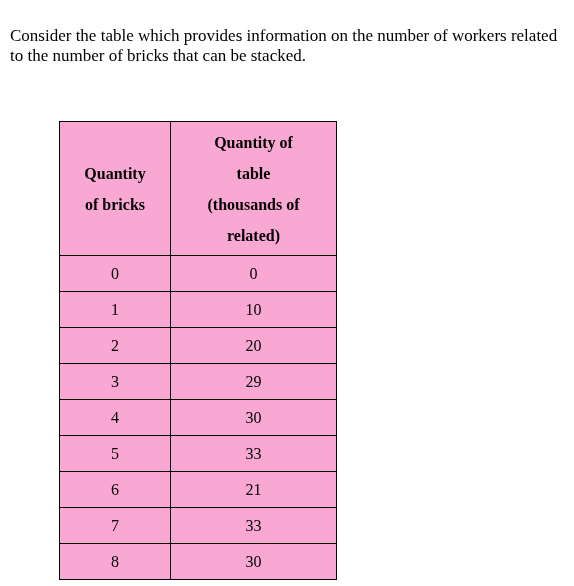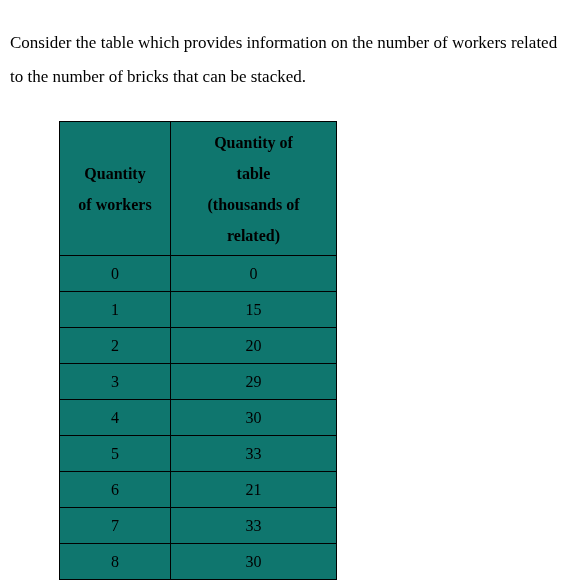--- a/index.html
+++ b/index.html
@@ -16,21 +16,21 @@
     position: relative;
   }
 
   
   #intro {
     position: absolute;
     left: 10px;
     top: 9px;
     width: 558px;
     font-size: 17px;
-    line-height: 34px;
+    line-height: 20px;
     color: #000000;
     text-align: left;
   }
 
   
   #data-table-wrap {
     position: absolute;
     left: 59px;
     top: 121px;
   }
@@ -39,21 +39,21 @@
     table-layout: fixed;
     background: #ffffff;
   }
   table.brick-table td,
   table.brick-table th {
     border: 1px solid #000000;
     padding: 0;
     text-align: center;
     vertical-align: middle;
     color: #000000;
-    background: #0f766e;
+    background: #f9a8d4;
   }
 
   col.c-workers { width: 111px; }
   col.c-bricks  { width: 166px; }
 
   
   tr.header-row th {
     height: 133px;
     font-weight: bold;
     font-size: 16px;
@@ -82,38 +82,38 @@
 <div id="data-table-wrap">
   <table class="brick-table">
     <colgroup>
       <col class="c-workers">
       <col class="c-bricks">
     </colgroup>
     <thead>
       <tr class="header-row">
         <th class="hdr-workers">
           <span class="hdr-line">Quantity</span>
-          <span class="hdr-line">of workers</span>
+          <span class="hdr-line">of bricks</span>
         </th>
         <th class="hdr-bricks">
           <span class="hdr-line">Quantity of</span>
           <span class="hdr-line">table</span>
           <span class="hdr-line">(thousands of</span>
           <span class="hdr-line">related)</span>
         </th>
       </tr>
     </thead>
     <tbody>
       <tr class="data-row">
         <td>0</td>
         <td>0</td>
       </tr>
       <tr class="data-row">
         <td>1</td>
-        <td>15</td>
+        <td>10</td>
       </tr>
       <tr class="data-row">
         <td>2</td>
         <td>20</td>
       </tr>
       <tr class="data-row">
         <td>3</td>
         <td>29</td>
       </tr>
       <tr class="data-row">

